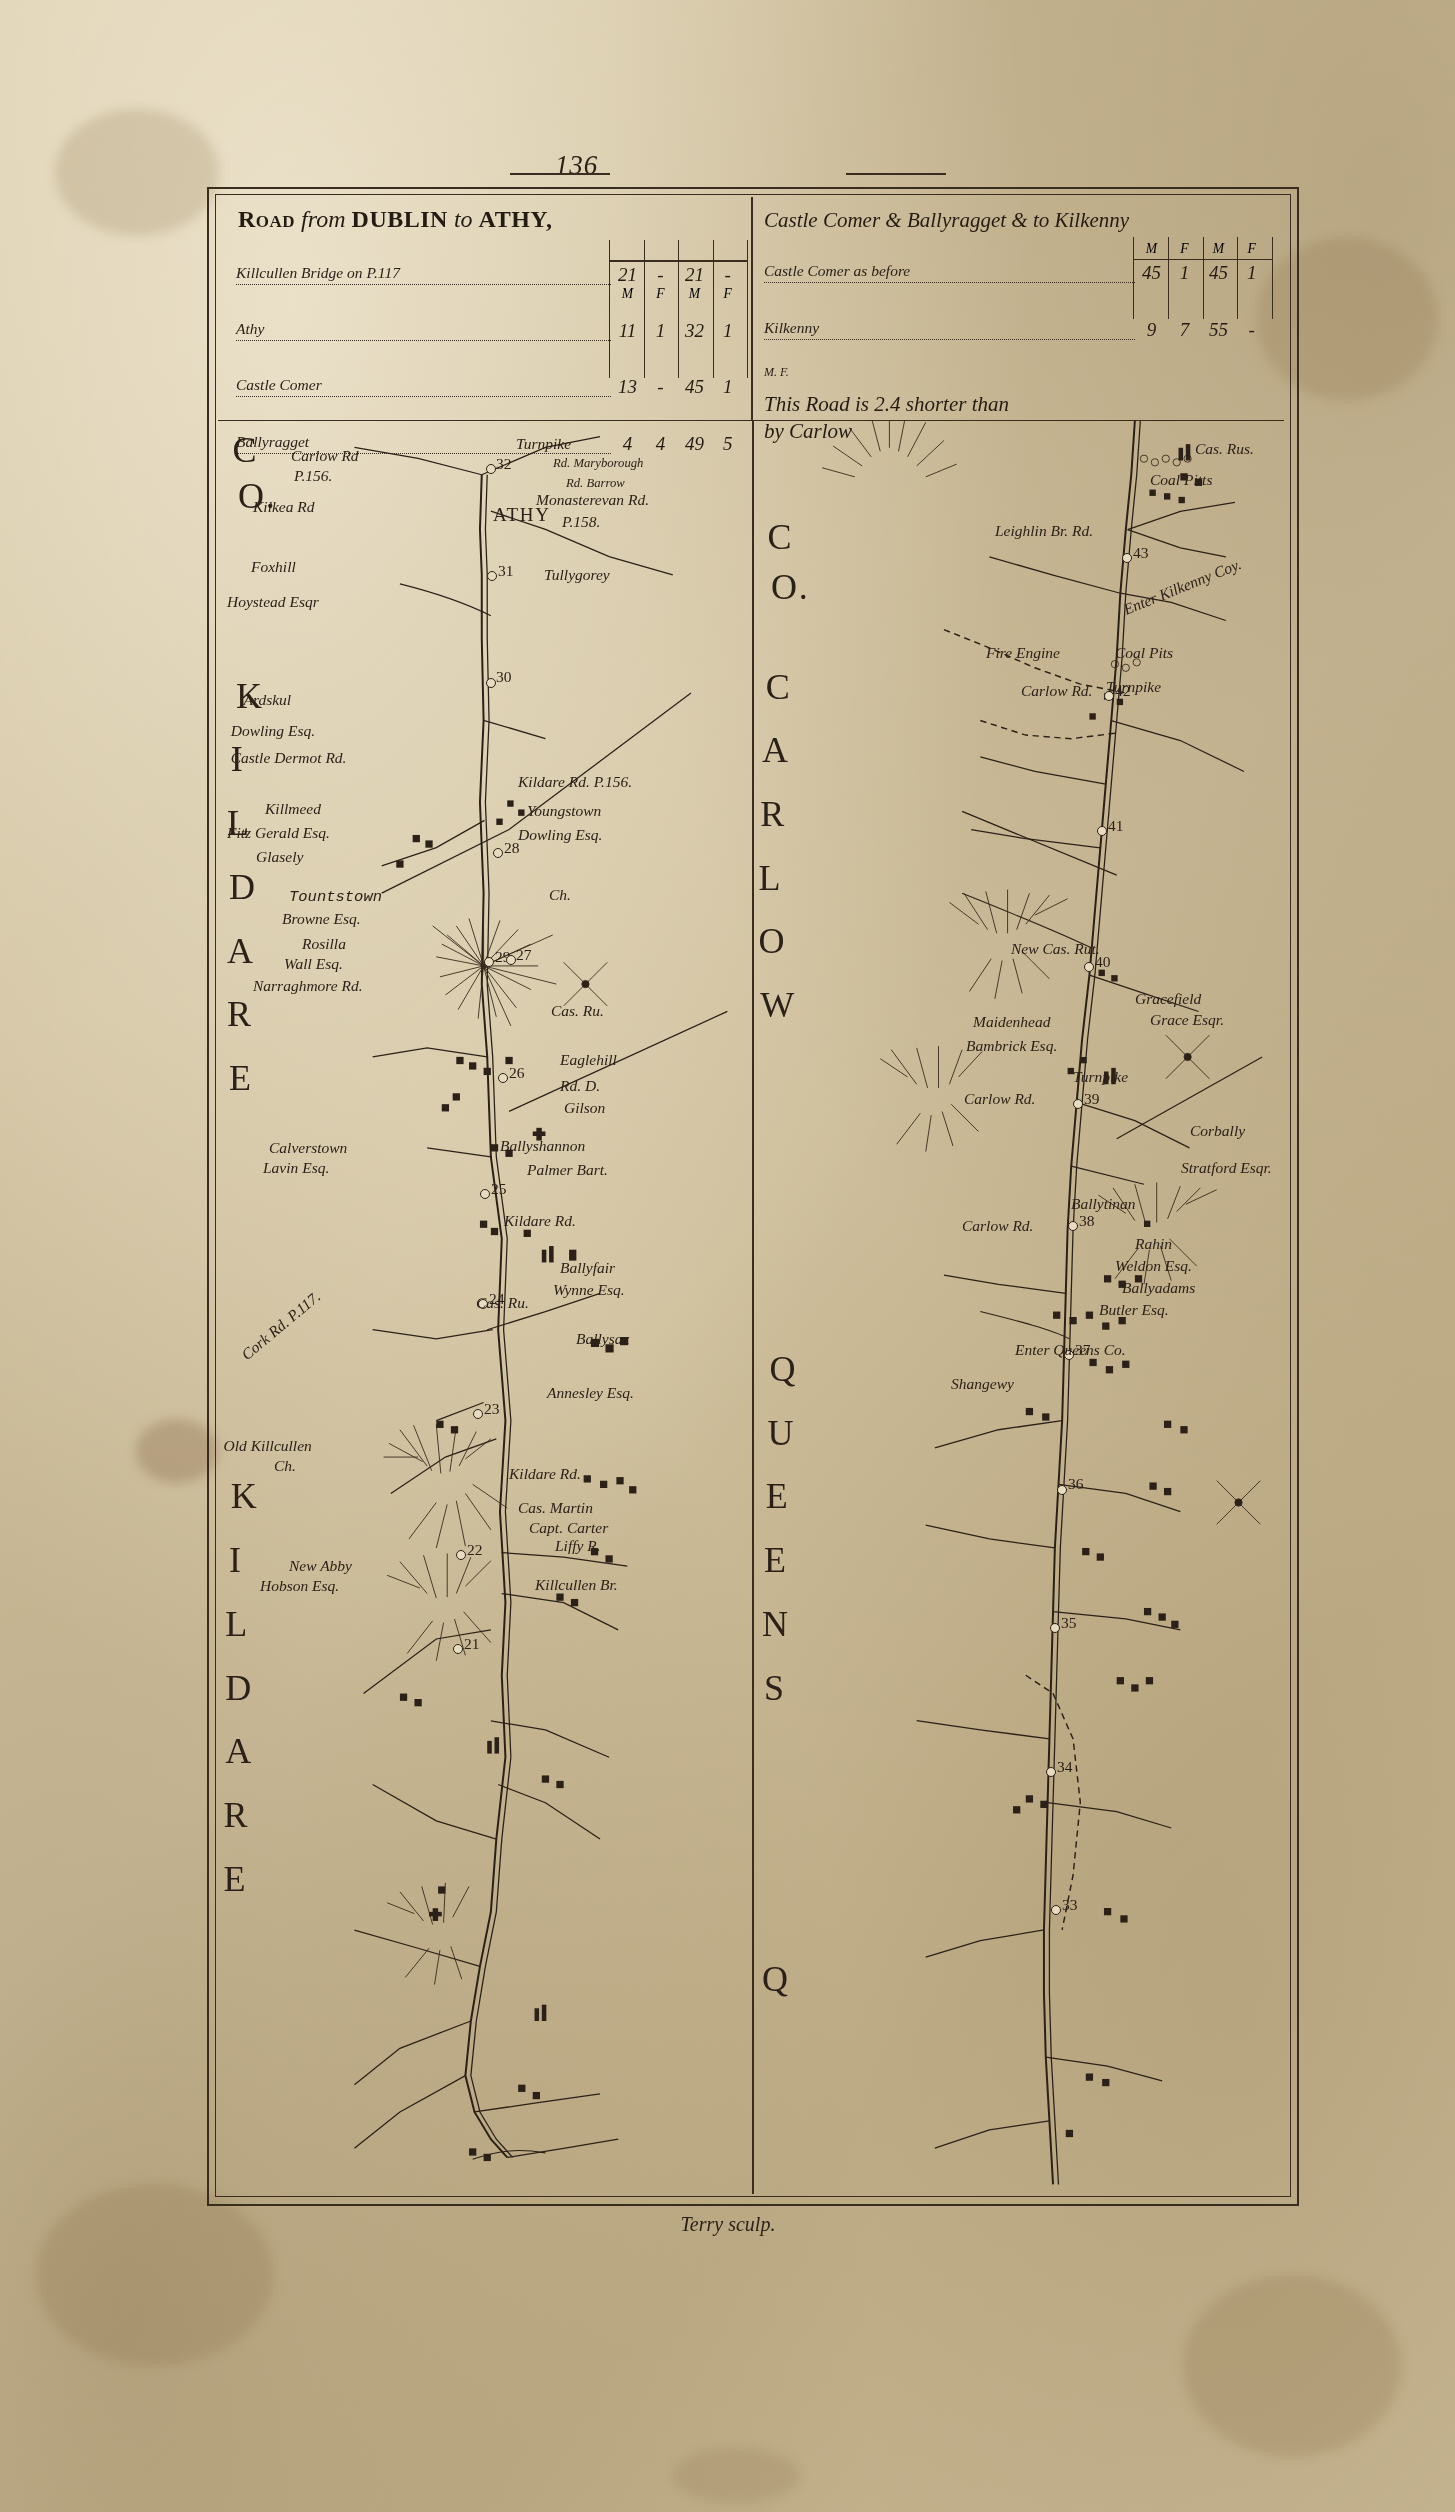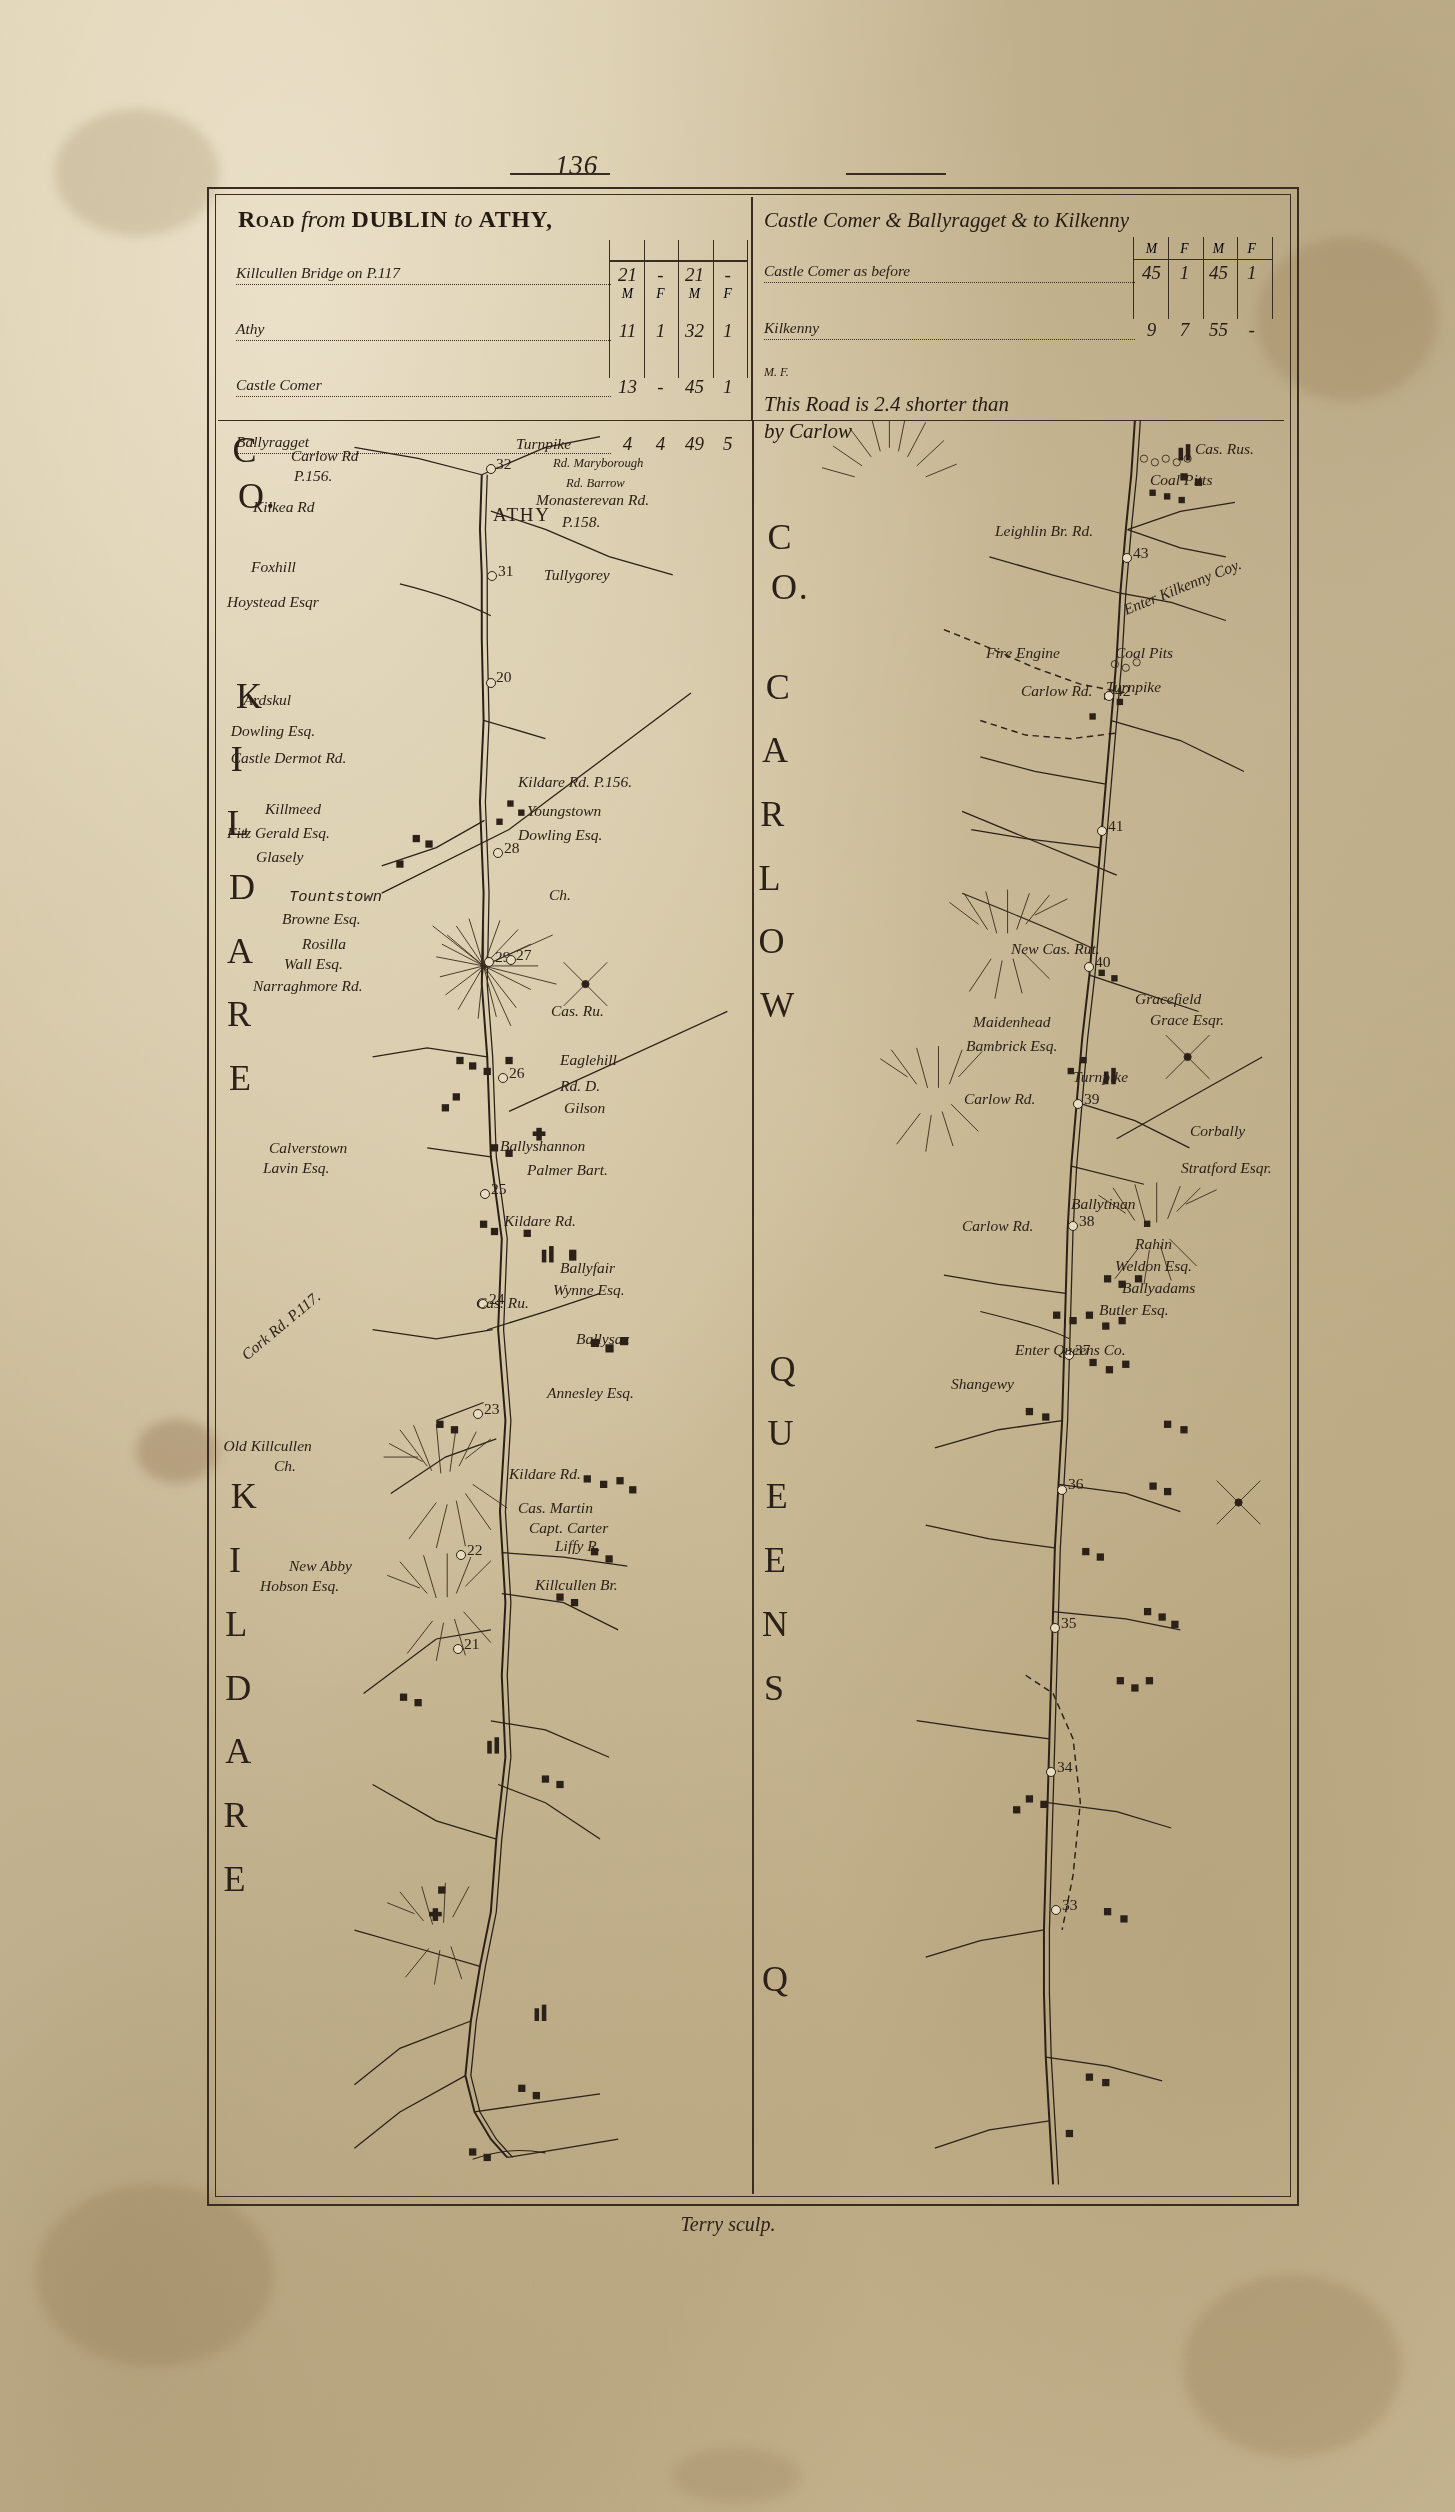--- a/index.html
+++ b/index.html
@@ -386,21 +386,21 @@
     <div class="bigletter" style="left:7.3px;top:1247px;">D</div>
     <div class="bigletter" style="left:7.3px;top:1310px;">A</div>
     <div class="bigletter" style="left:5.5px;top:1374px;">R</div>
     <div class="bigletter" style="left:5.5px;top:1438px;">E</div>
 
     <div class="dot" style="left:268px;top:44px;"></div>
     <div class="ms" style="left:278px;top:35px;">32</div>
     <div class="dot" style="left:269px;top:151px;"></div>
     <div class="ms" style="left:280px;top:142px;">31</div>
     <div class="dot" style="left:268px;top:258px;"></div>
-    <div class="ms" style="left:278px;top:248px;">20</div>
+    <div class="ms" style="left:278px;top:248px;">30</div>
     <div class="dot" style="left:266px;top:537px;"></div>
     <div class="ms" style="left:277px;top:528px;">29</div>
     <div class="dot" style="left:275px;top:428px;"></div>
     <div class="ms" style="left:286px;top:419px;">28</div>
     <div class="dot" style="left:288px;top:535px;"></div>
     <div class="ms" style="left:298px;top:526px;">27</div>
     <div class="dot" style="left:280px;top:653px;"></div>
     <div class="ms" style="left:291px;top:644px;">26</div>
     <div class="dot" style="left:262px;top:769px;"></div>
     <div class="ms" style="left:273px;top:760px;text-align:center;">25</div>

